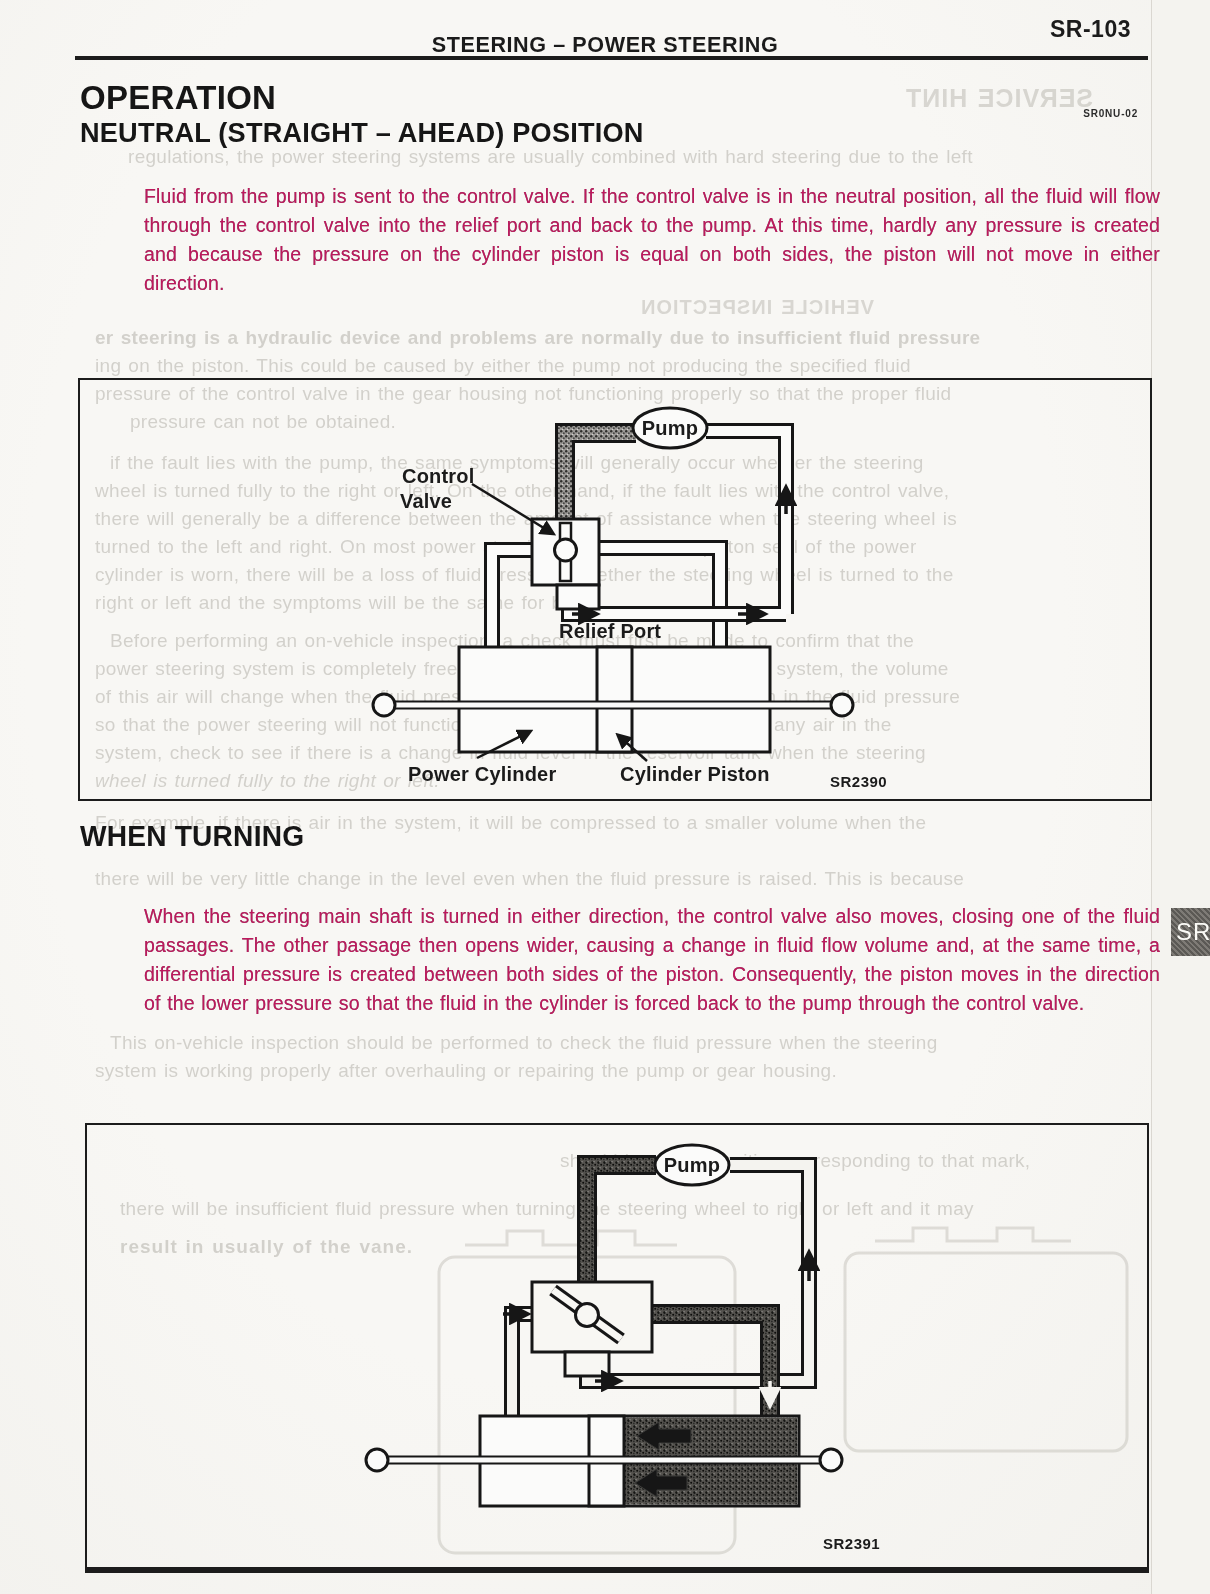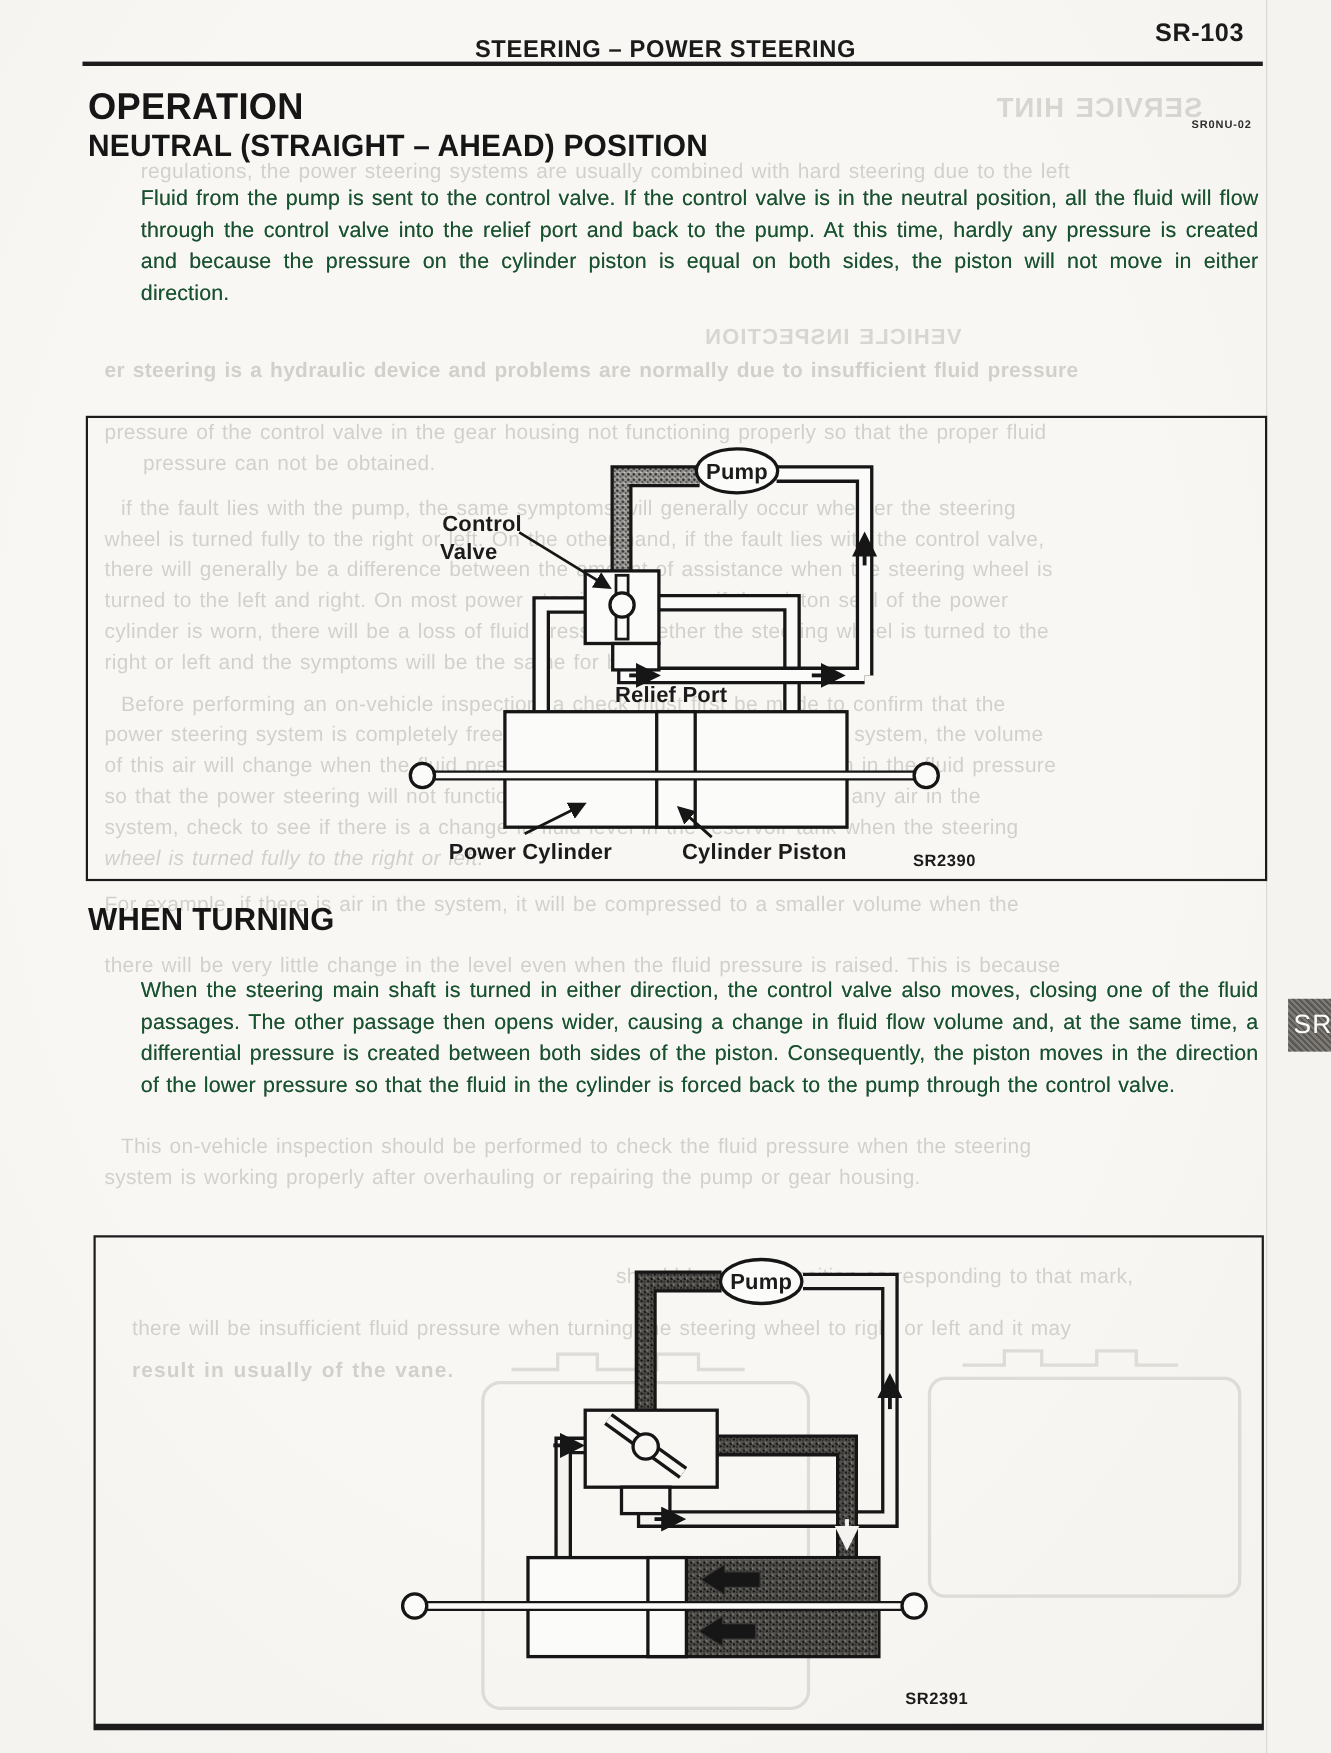--- a/index.html
+++ b/index.html
@@ -18,23 +18,23 @@
   .content{position:absolute;inset:0;z-index:2;}
   .header-title{position:absolute;left:0;top:32px;width:1210px;text-align:center;
     font-size:22px;font-weight:bold;letter-spacing:.6px;transform:scaleX(.98);}
   .page-number{position:absolute;left:1050px;top:16px;font-size:23px;font-weight:bold;letter-spacing:.5px;}
   .header-rule{position:absolute;left:75px;top:56px;width:1073px;height:4px;background:#1c1c1c;}
   h1,h2{margin:0;position:absolute;font-weight:bold;color:#161616;transform-origin:left center;transform:scaleX(.97);}
   #op-title{left:80px;top:78px;font-size:34px;letter-spacing:.3px;}
   #op-sub{left:80px;top:117px;font-size:28px;letter-spacing:.2px;}
   #wt-title{left:80px;top:820px;font-size:29px;letter-spacing:.2px;}
   .code-small{position:absolute;right:72px;top:108px;font-size:10px;font-weight:bold;letter-spacing:.8px;color:#2c2c2c;}
-  .body-text{position:absolute;left:128px;width:1016px;margin:0;
+  .body-text{position:absolute;left:128px;width:1016px;margin:16px;
     font-size:19.5px;line-height:29px;text-align:justify;letter-spacing:.15px;word-spacing:1px;
-    color:#14532d;text-shadow:0 0 .5px rgba(25,25,25,.55);}
+    color:#be185d;text-shadow:0 0 .5px rgba(25,25,25,.55);}
   #para1{top:166px;}
   #para2{top:886px;}
   .figure{position:absolute;border:2.5px solid #1c1c1c;background:transparent;}
   #fig1{left:78px;top:378px;width:1070px;height:419px;}
   #fig2{left:85px;top:1123px;width:1060px;height:442px;border-bottom-width:6px;}
   .figure svg{position:absolute;inset:0;display:block;}
   .right-margin{position:absolute;left:1151px;top:0;width:59px;height:1594px;
     background:#f4f3ef;border-left:1.5px solid #dad7d1;z-index:0;}
   .side-tab{position:absolute;right:0;top:908px;width:34px;height:48px;z-index:3;
     background-color:#7e7b76;
@@ -47,20 +47,21 @@
 </style>
 </head>
 <body>
 
 <div class="right-margin"></div>
 <div id="ghost-layer">
     <div class="ghost-line mirrored gbold" style="left: 905px; top: 84px; font-size: 25px;">SERVICE HINT</div>
     <div class="ghost-line" style="left: 128px; top: 146px; font-size: 19px;">regulations, the power steering systems are usually combined with hard steering due to the left</div>
     <div class="ghost-line mirrored gbold" style="left: 640px; top: 296px; font-size: 20px;">VEHICLE INSPECTION</div>
     <div class="ghost-line" style="left: 95px; top: 327px; font-size: 19px; font-weight: bold;">er steering is a hydraulic device and problems are normally due to insufficient fluid pressure</div>
+    <div class="ghost-line" style="left: 95px; top: 355px; font-size: 19px;">ing on the piston. This could be caused by either the pump not producing the specified fluid</div>
     <div class="ghost-line" style="left: 95px; top: 383px; font-size: 19px;">pressure of the control valve in the gear housing not functioning properly so that the proper fluid</div>
     <div class="ghost-line" style="left: 130px; top: 411px; font-size: 19px;">pressure can not be obtained.</div>
     <div class="ghost-line" style="left: 110px; top: 452px; font-size: 19px;">if the fault lies with the pump, the same symptoms will generally occur whether the steering</div>
     <div class="ghost-line" style="left: 95px; top: 480px; font-size: 19px;">wheel is turned fully to the right or left. On the other hand, if the fault lies with the control valve,</div>
     <div class="ghost-line" style="left: 95px; top: 508px; font-size: 19px;">there will generally be a difference between the amount of assistance when the steering wheel is</div>
     <div class="ghost-line" style="left: 95px; top: 536px; font-size: 19px;">turned to the left and right. On most power steering, however, if the piston seal of the power</div>
     <div class="ghost-line" style="left: 95px; top: 564px; font-size: 19px;">cylinder is worn, there will be a loss of fluid pressure whether the steering wheel is turned to the</div>
     <div class="ghost-line" style="left: 95px; top: 592px; font-size: 19px;">right or left and the symptoms will be the same for both.</div>
     <div class="ghost-line" style="left: 110px; top: 630px; font-size: 19px;">Before performing an on-vehicle inspection, a check must first be made to confirm that the</div>
     <div class="ghost-line" style="left: 95px; top: 658px; font-size: 19px;">power steering system is completely free of any air. If there is any air in the system, the volume</div>

